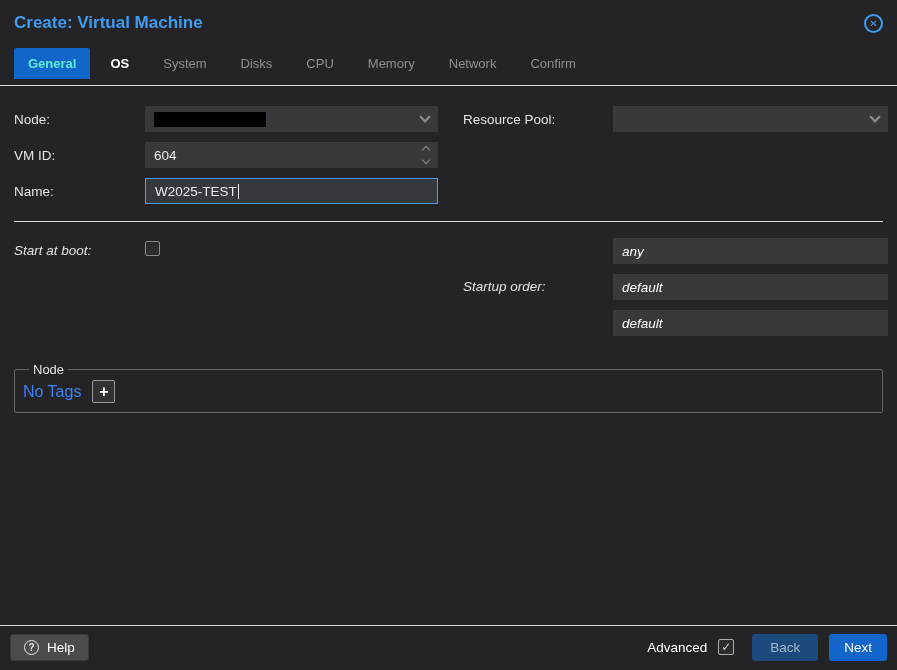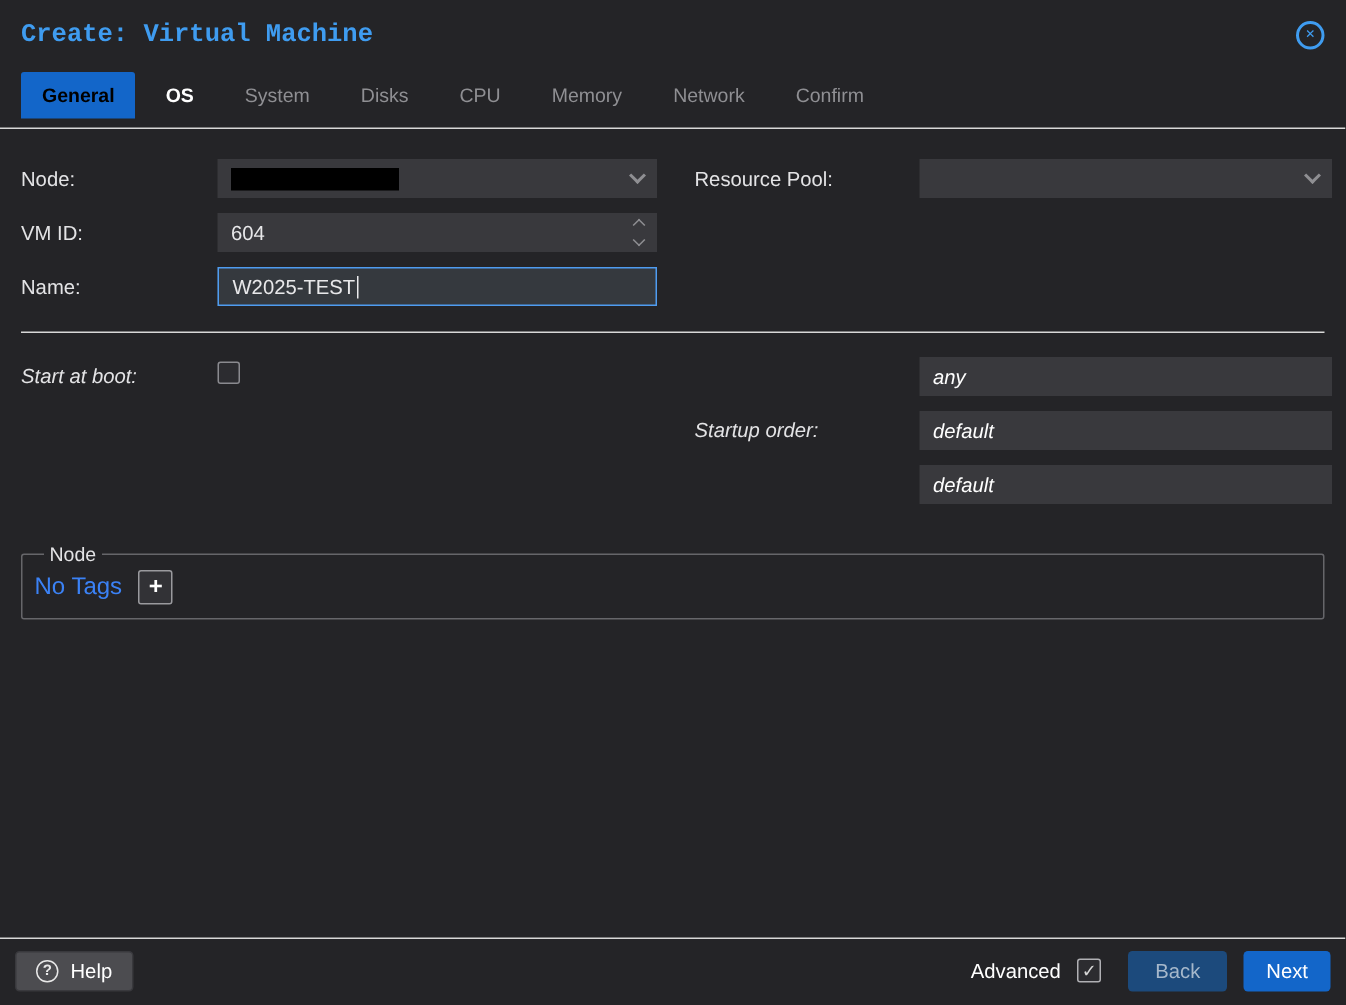--- a/index.html
+++ b/index.html
@@ -5,31 +5,31 @@
   * { box-sizing: border-box; margin: 0; padding: 0; }
   html,body { width:897px; height:670px; }
   body {
     background:#242427;
     font-family:"Liberation Sans","DejaVu Sans",sans-serif;
     color:#e3e3e5;
     position:relative;
     overflow:hidden;
   }
   
-  .titlebar { height:46px; display:flex; align-items:center; justify-content:space-between; padding:0 14px;font-family:Liberation Mono, monospace; }
+  .titlebar { height:46px; display:flex; align-items:center; justify-content:space-between; padding:0 14px; }
   .title { color:#3f9cf0; font-size:17px; font-weight:600; }
   .close-btn {
     width:19px; height:19px; border:2px solid #3f9cf0; border-radius:50%;
     color:#3f9cf0; display:flex; align-items:center; justify-content:center; cursor:pointer;
   }
   .close-btn::after { content:"\2715"; font-size:10px; font-weight:bold; }
   
   .tabbar { display:flex; gap:6px; padding:2px 0 6px 14px; border-bottom:1px solid #d8d8d8; }
   .tab { padding:8px 14px; font-size:13px; color:#8f8f93; border-radius:2px 2px 0 0; cursor:default; }
-  .tab.active { background:#1366c9; color:#000000; font-weight:700; cursor:pointer; }
+  .tab.active { background:#1366c9; color:#5eead4; font-weight:700; cursor:pointer; }
   .tab.enabled { color:#ffffff; font-weight:700; cursor:pointer; }
   
   .formarea { padding:20px 14px 0 14px; }
   .grid1 {
     display:grid;
     grid-template-columns:131px 293px 25px 150px 275px;
     row-gap:10px; align-items:center;
   }
   .grid2 {
     display:grid;

